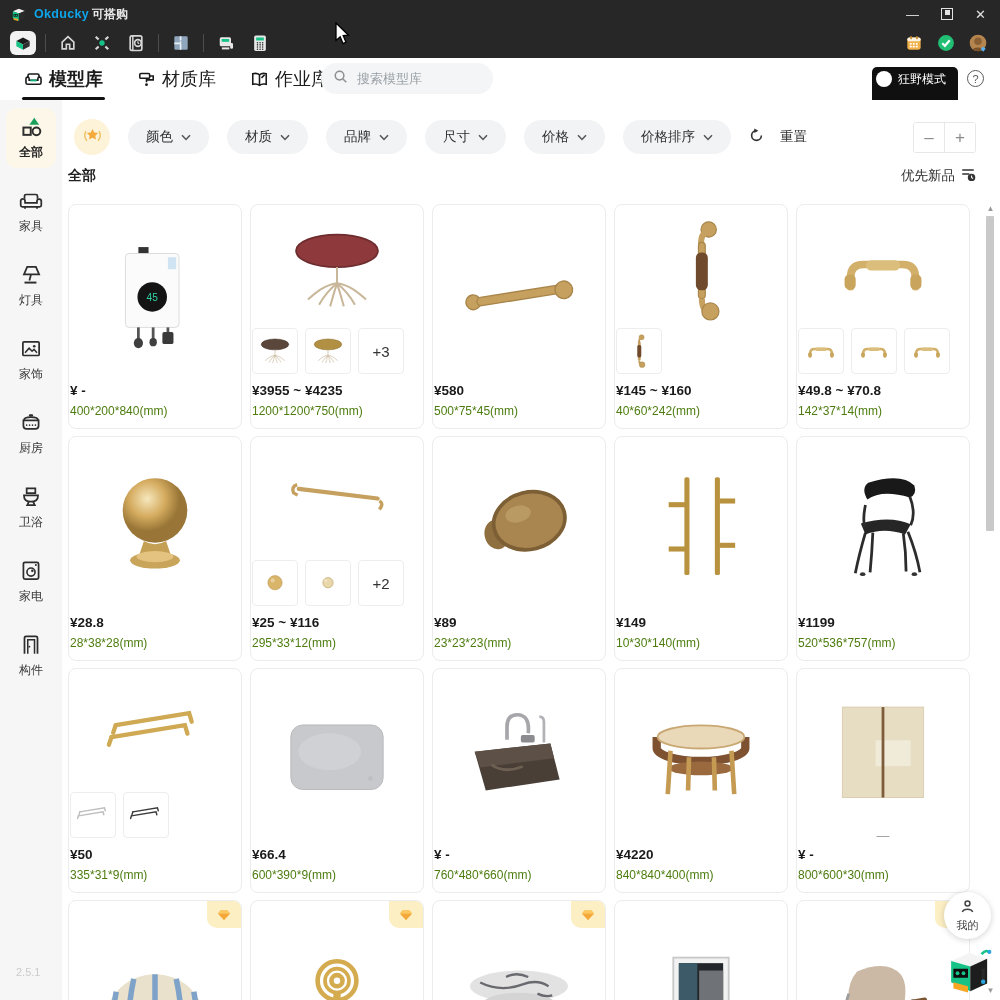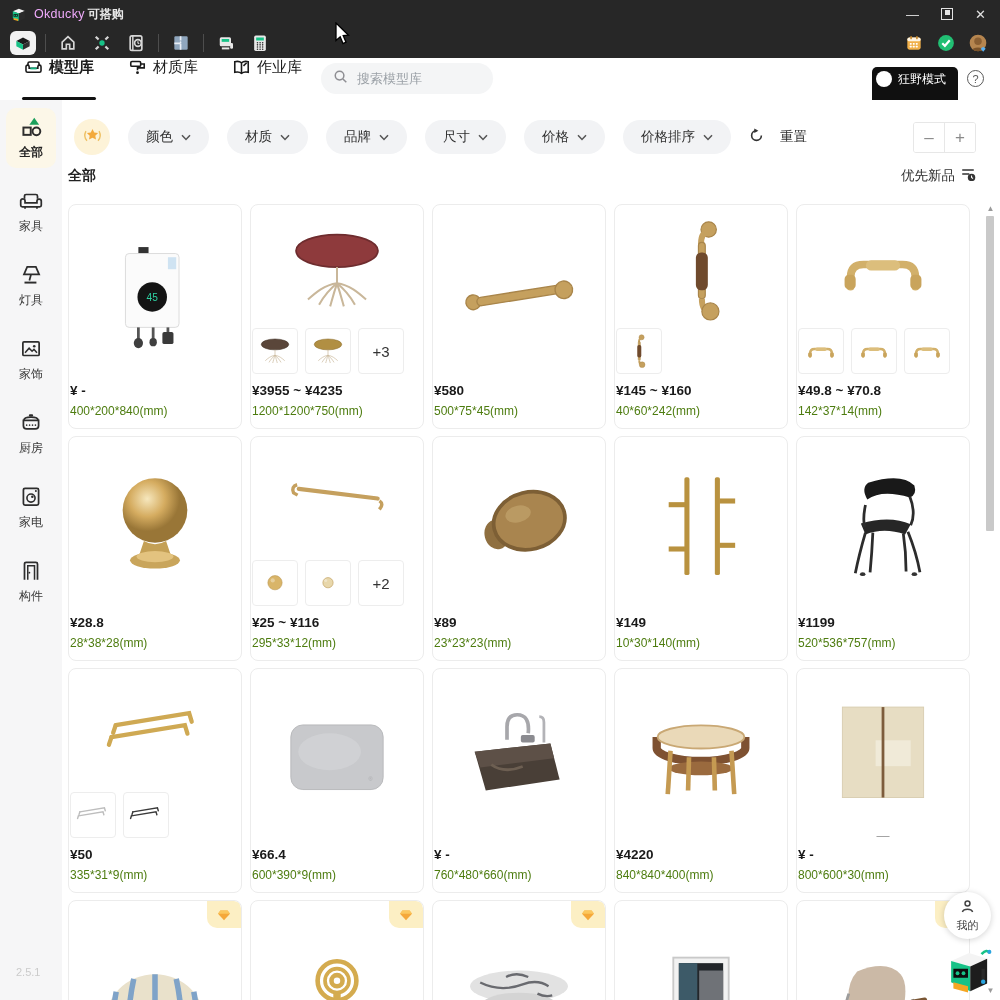--- a/index.html
+++ b/index.html
@@ -1,38 +1,38 @@
 <!DOCTYPE html>
 <html><head>
 <meta charset="utf-8">
 <style>
   html,body{margin:0;padding:0}
   body{width:1000px;height:1000px;position:relative;overflow:hidden;background:#fff;
        font-family:"Liberation Sans","DejaVu Sans",sans-serif;-webkit-font-smoothing:antialiased}
   
   .titlebar{position:absolute;left:0;top:0;width:1000px;height:28px;background:#272727;display:flex;align-items:center}
   .logo{width:17px;height:17px;margin-left:10px}
-  .app-name{color:#f0abfc;font-size:12.5px;font-weight:normal;margin-left:7px;letter-spacing:.3px}
+  .app-name{color:#0ea5e9;font-size:12.5px;font-weight:bold;margin-left:7px;letter-spacing:.3px}
   .app-name-cn{color:#e8e8e8;font-size:12px;font-weight:bold;margin-left:3px}
   .winctl{position:absolute;right:0;top:0;height:28px;display:flex;align-items:center;gap:22px;padding-right:14px}
   .winbtn{color:#e3e3e3;font-size:13px;line-height:1;cursor:default}
   .maxbox{width:10px;height:10px;border:1.6px solid #e3e3e3;display:inline-block}
   .maxbox i{display:block;width:5px;height:5px;background:#e3e3e3;margin:1px auto}
   
   .toolbar{position:absolute;left:0;top:28px;width:1000px;height:30px;background:#272727;display:flex;align-items:center}
   .tool-btn{width:26px;height:24px;display:flex;align-items:center;justify-content:center;margin:0 4px;border-radius:6px}
   .tool-btn svg{width:20px;height:20px}
   .tool-btn.active{background:#f2f2f2}
   .tb-divider{width:1px;height:18px;background:#4d4d4d;margin:0 5px}
   .tb-right{position:absolute;right:8px;top:28px;height:30px;display:flex;align-items:center;gap:4px}
   .tb-right .tool-btn{margin:0 1px}
   
   .navbar{position:absolute;left:0;top:58px;width:1000px;height:42px;background:#fff;border-bottom:1px solid #ededed}
   .tabs{position:absolute;left:24px;top:0;height:42px;display:flex;gap:34px}
-  .tab{display:flex;align-items:flex-start;gap:6px;font-size:15px;color:#1c1c1c;position:relative}
+  .tab{display:flex;align-items:center;gap:6px;font-size:18px;color:#1c1c1c;position:relative}
   .tab svg{width:19px;height:19px}
   .tab.active{font-weight:bold}
   .tab.active:after{content:"";position:absolute;left:-2px;right:-2px;bottom:0;height:3px;background:#111;border-radius:2px}
   .searchbox{position:absolute;left:321px;top:5px;width:172px;height:31px;border-radius:16px;background:#f4f5f6;display:flex;align-items:center;padding:0 12px;box-sizing:border-box;gap:7px}
   .searchbox input{border:none;outline:none;background:transparent;font-size:13px;color:#333;width:120px;font-family:inherit}
   .searchbox input::placeholder{color:#9aa0a6}
   .wildpill{position:absolute;right:42px;top:9px;height:24px;background:#101010;border-radius:5px;display:flex;align-items:center;padding:0 12px 14px 4px;gap:6px}
   .wildpill .dot{width:16px;height:16px;background:#fff;border-radius:50%}
   .wildpill .wtxt{color:#fff;font-size:12px}
   .helpcirc{position:absolute;right:16px;top:12px;width:17px;height:17px;border:1.4px solid #5a5a5a;border-radius:50%;color:#5a5a5a;font-size:11px;display:flex;align-items:center;justify-content:center;box-sizing:border-box}
@@ -313,20 +313,28 @@
               <circle cx="16" cy="28" r="1.5"></circle>
               <circle cx="21.4" cy="28" r="1.5"></circle>
               <circle cx="26.8" cy="28" r="1.5"></circle>
               <circle cx="32.2" cy="28" r="1.5"></circle>
             </g>
           </svg></span>
         <span class="lbl">厨房</span>
       </div>
       <div class="side-item">
         <span class="ico"><svg viewBox="0 0 48 48">
+            <path d="M16 8 h16 v9 h-16 z" stroke="#2d2d2d" stroke-width="3.2" fill="none"></path>
+            <path d="M11 21 h26 c0 7.5 -4.5 11.5 -13 11.5 s-13 -4 -13 -11.5 z" stroke="#2d2d2d" stroke-width="3.2" fill="none"></path>
+            <path d="M20 33 l-3 6 h14 l-3 -6" stroke="#2d2d2d" stroke-width="3.2" fill="none"></path>
+          </svg></span>
+        <span class="lbl">卫浴</span>
+      </div>
+      <div class="side-item">
+        <span class="ico"><svg viewBox="0 0 48 48">
             <rect x="10" y="8" width="28" height="31" rx="3" stroke="#2d2d2d" stroke-width="3.2" fill="none"></rect>
             <circle cx="24" cy="26" r="7.5" stroke="#2d2d2d" stroke-width="3" fill="none"></circle>
             <circle cx="26.5" cy="23.5" r="2.4" fill="#2d2d2d"></circle>
             <circle cx="33" cy="13" r="1.8" fill="#2d2d2d"></circle>
           </svg></span>
         <span class="lbl">家电</span>
       </div>
       <div class="side-item">
         <span class="ico"><svg viewBox="0 0 48 48">
             <path d="M12 40 V11 a3 3 0 0 1 3-3 h18 a3 3 0 0 1 3 3 v29" stroke="#2d2d2d" stroke-width="3.2" fill="none"></path>

